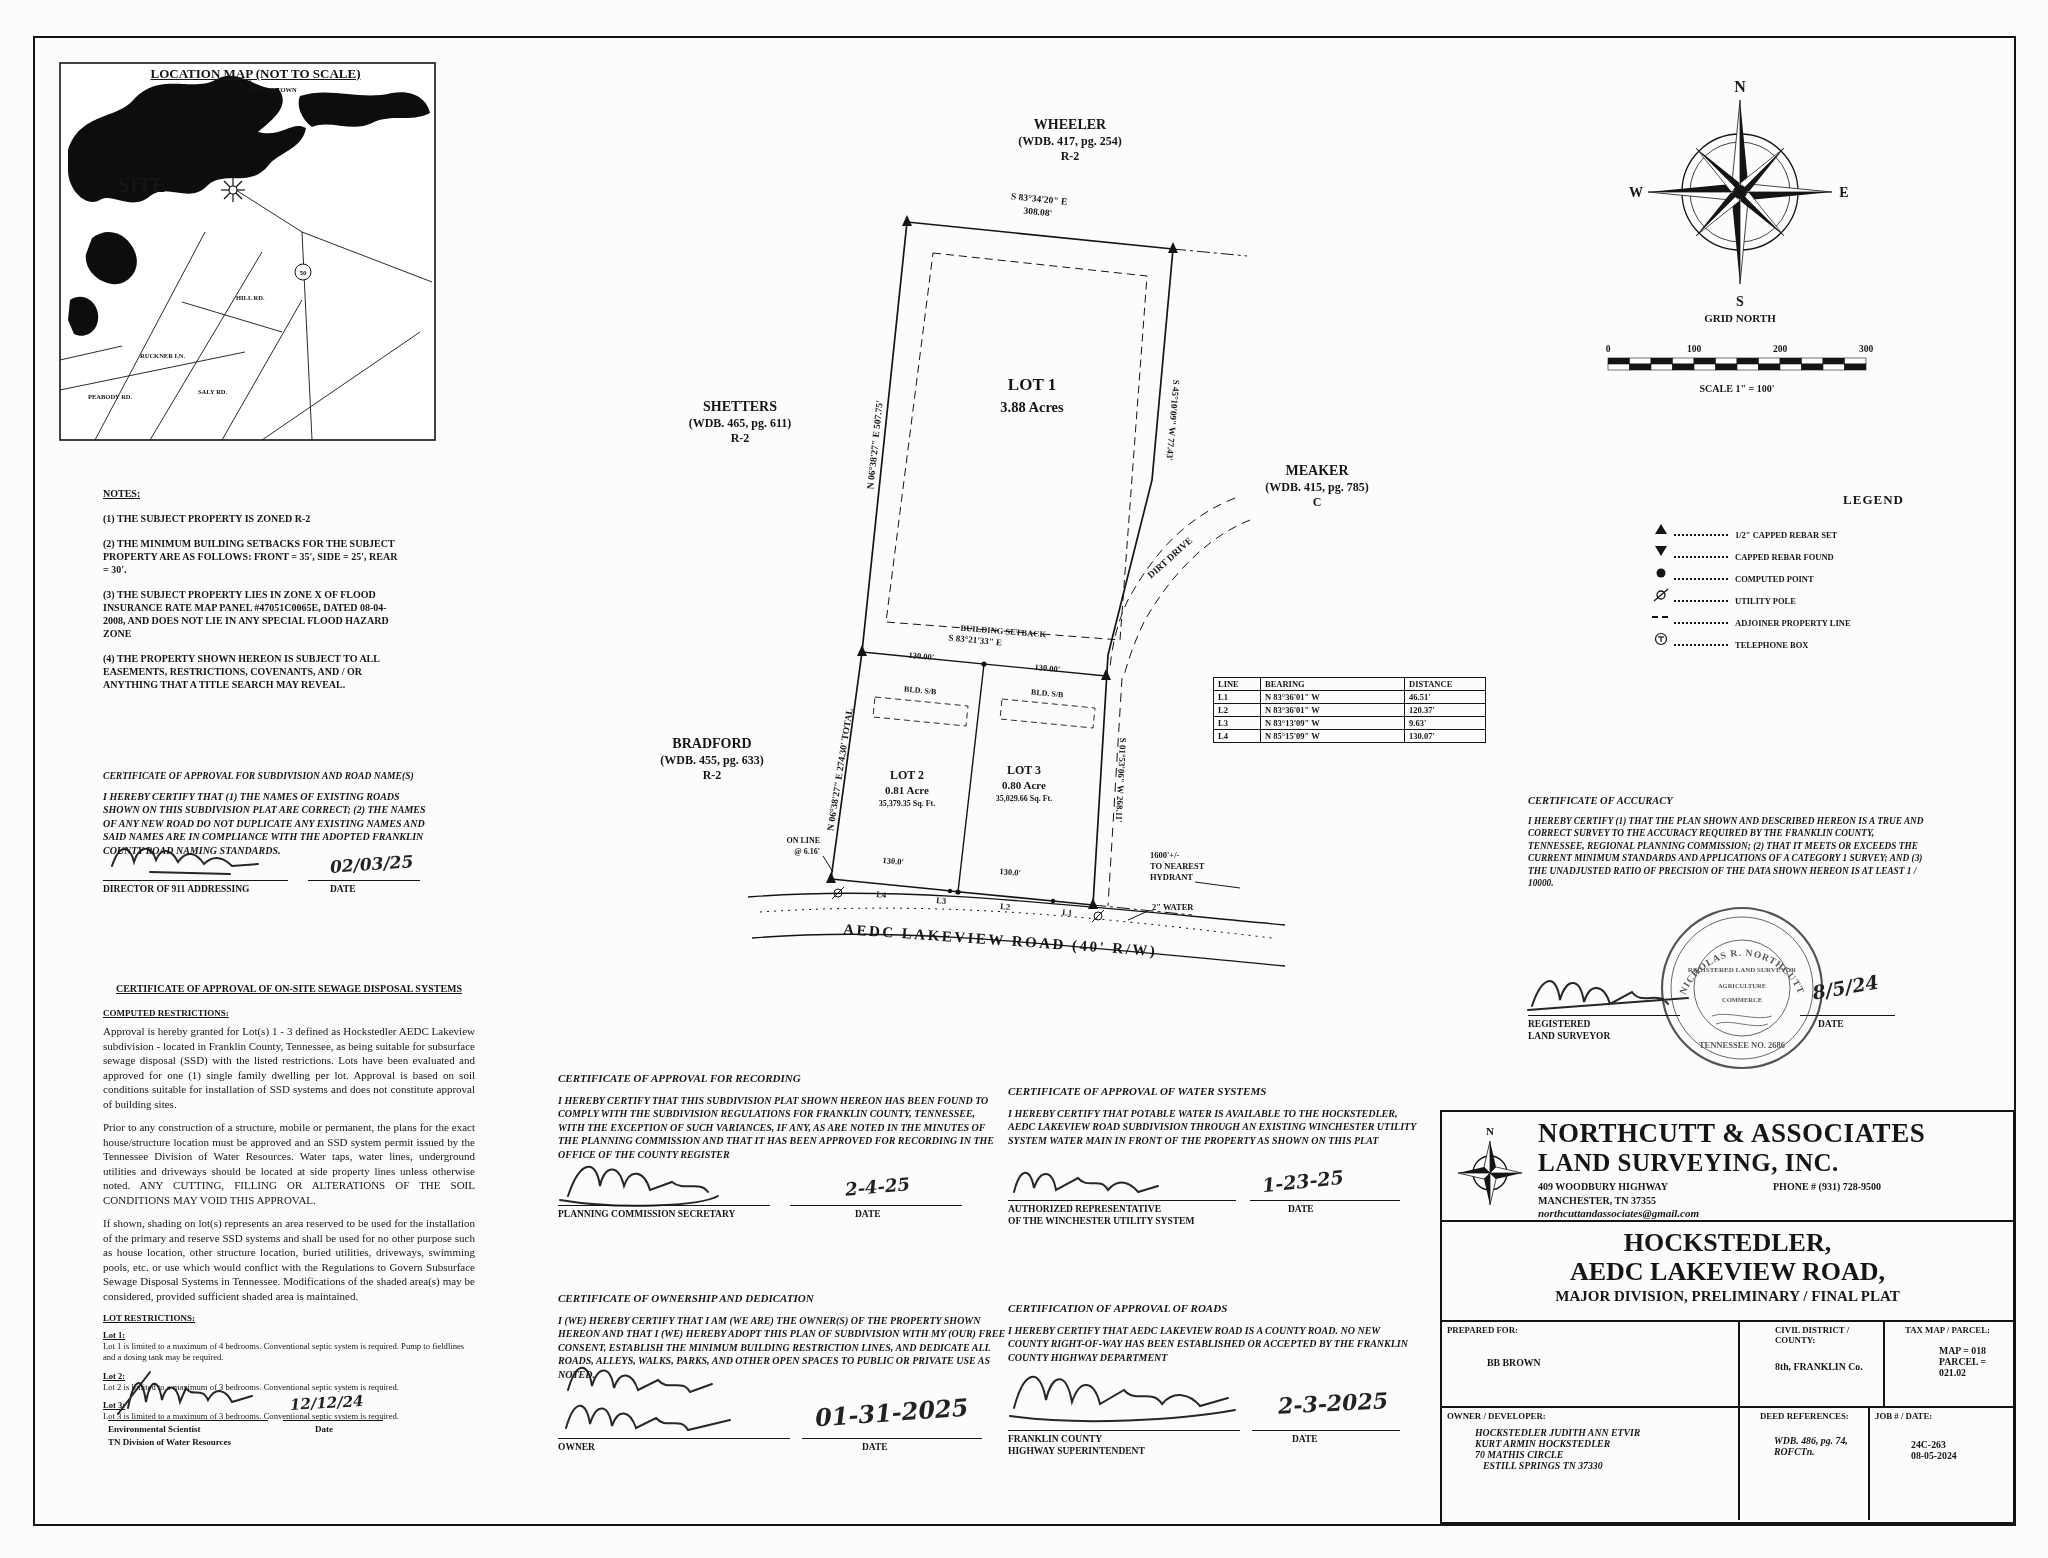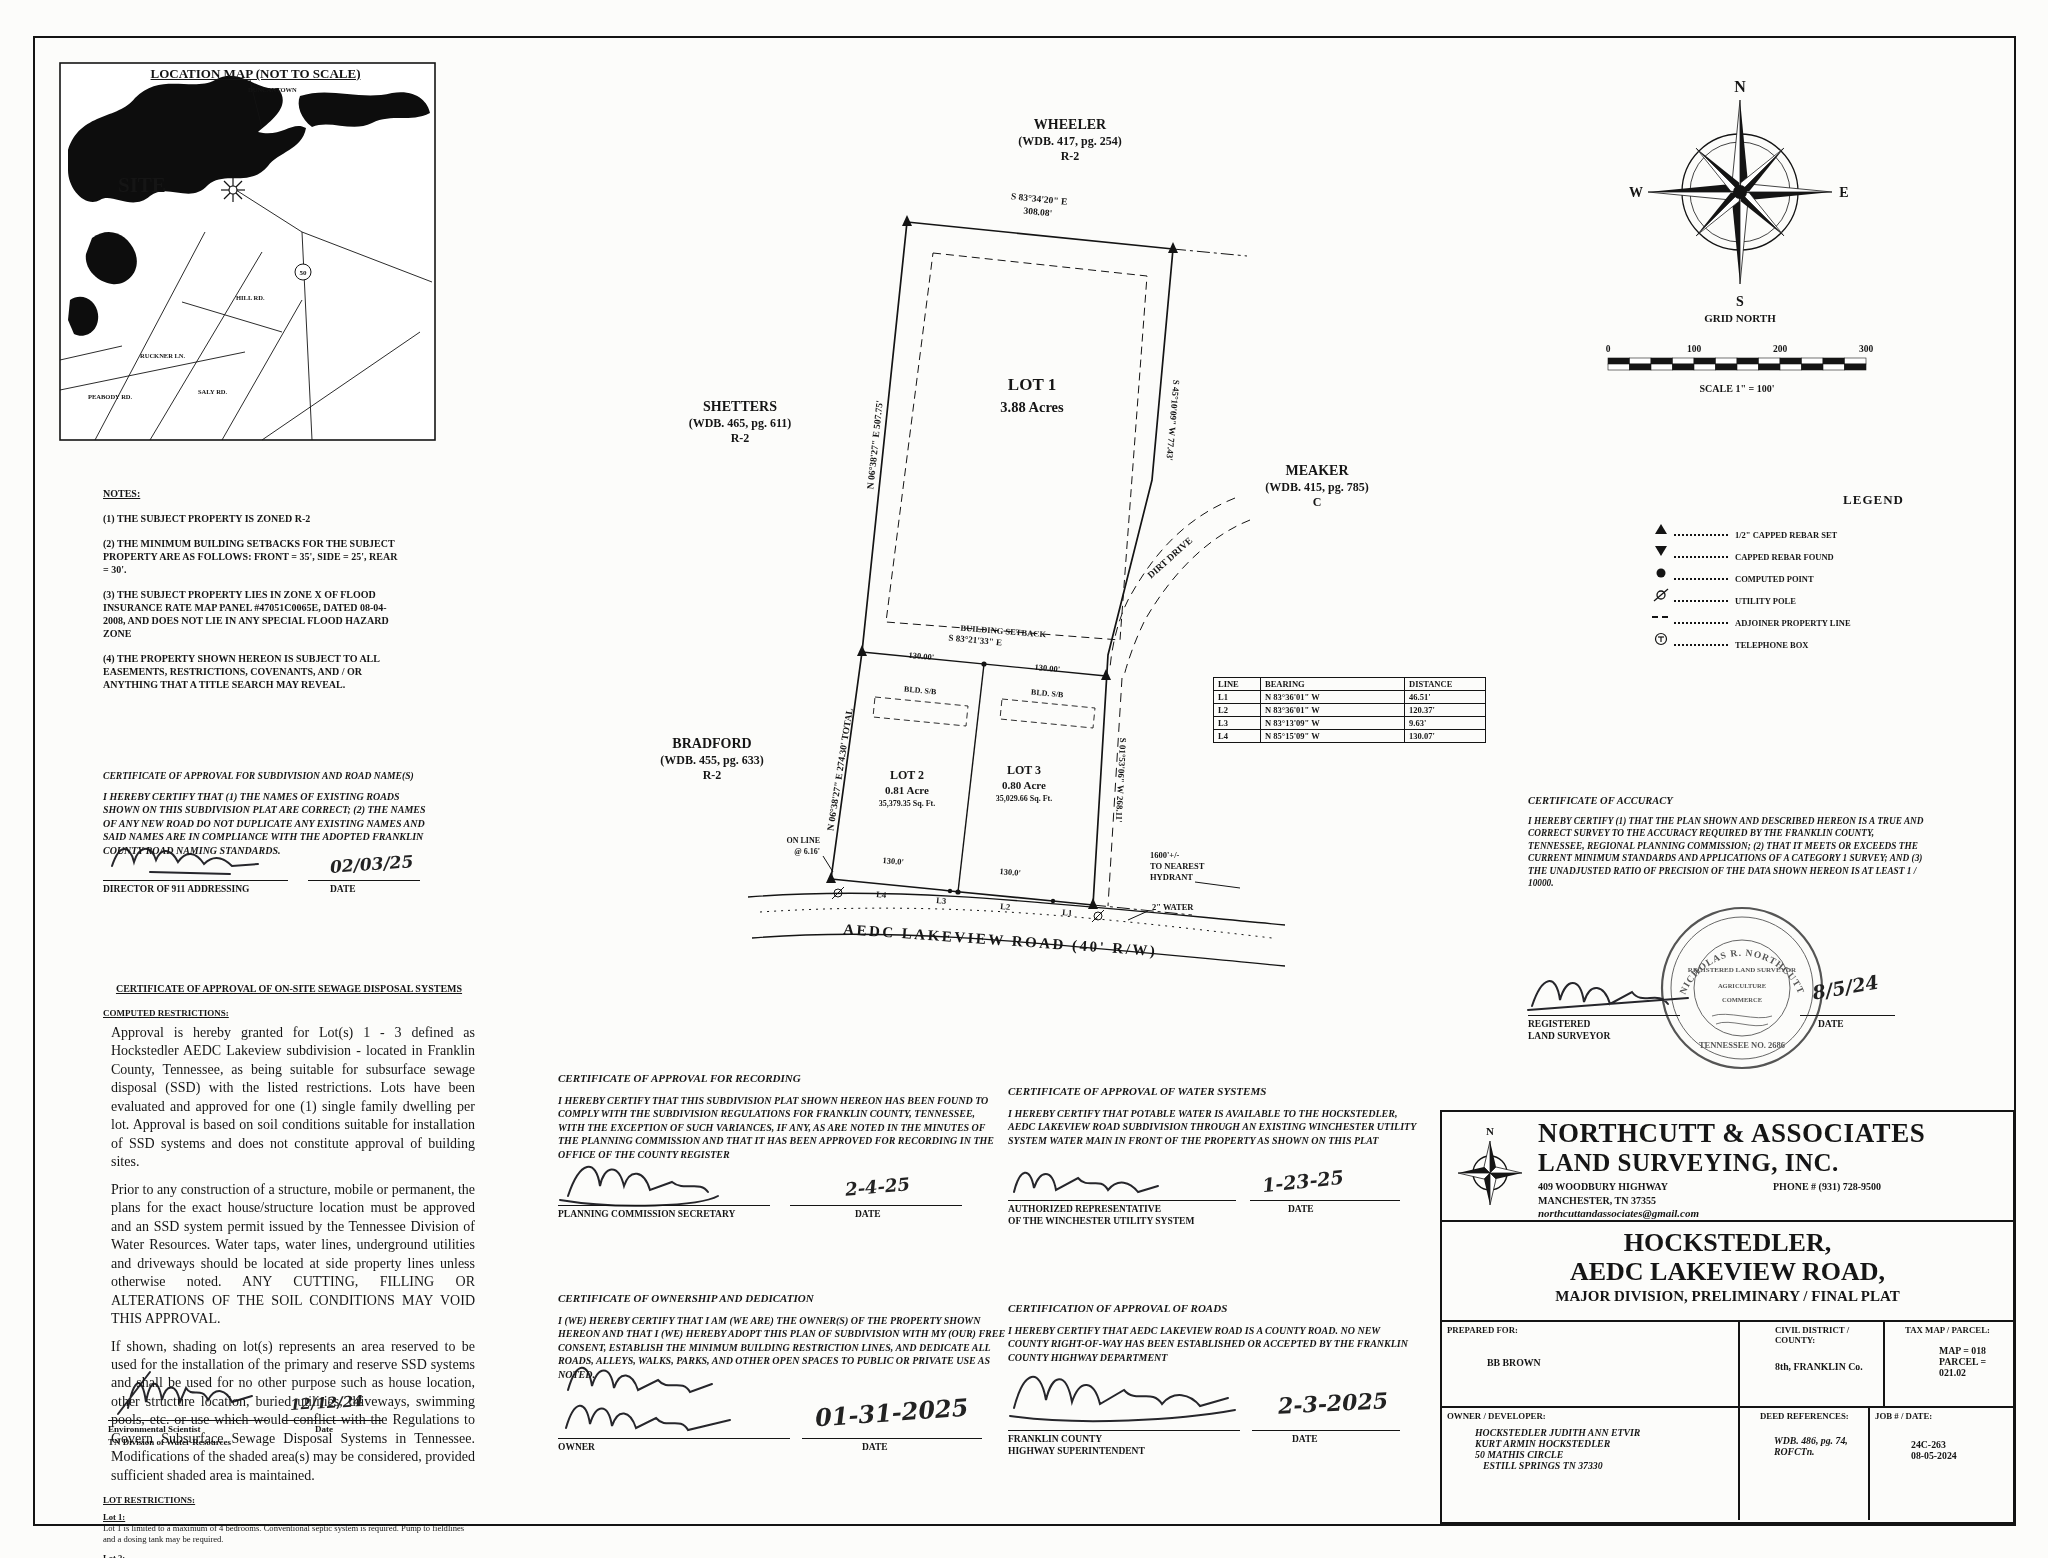--- a/index.html
+++ b/index.html
@@ -16,21 +16,21 @@
   .cert-h{font-weight:bold;font-style:italic;font-size:10.5px;margin:0 0 9px 0;}
   .cert-h2{font-weight:bold;font-style:italic;font-size:11px;margin:0 0 10px 0;}
   .cert-body{font-weight:bold;font-style:italic;font-size:10px;line-height:1.34;}
   .cert-body.sm{font-size:9.3px;}
   .sigline{position:absolute;border-top:1.5px solid #141414;height:0;}
   .siglabel{position:absolute;font-size:9.5px;font-weight:bold;white-space:nowrap;}
   .hand{position:absolute;font-family:"DejaVu Serif",serif;font-style:italic;font-weight:bold;color:#222;white-space:nowrap;}
   .sew{width:372px;}
   .sew .main-h{font-weight:bold;font-size:10px;text-decoration:underline;text-align:center;margin-bottom:14px;}
   .sew .sub-h{font-weight:bold;font-size:9px;text-decoration:underline;margin:10px 0 6px 0;}
-  .sew p{font-size:14px;line-height:1.32;text-align:justify;margin:0 0 9px 8px;}
+  .sew p{font-size:11px;line-height:1.32;text-align:justify;margin:0 0 9px 0;}
   .sew .lot-h{font-weight:bold;font-size:8.6px;text-decoration:underline;margin:7px 0 1px 0;}
   .sew .lot-t{font-size:8.6px;line-height:1.3;}
   .adj{text-align:center;font-weight:bold;line-height:1.25;}
   .adj .n{font-size:14px;}
   .adj .d{font-size:12px;}
   .ltable{border-collapse:collapse;font-size:8.5px;font-weight:bold;background:#fcfcfa;}
   .ltable td,.ltable th{border:1px solid #141414;padding:1px 4px;text-align:left;white-space:nowrap;}
   .legend-title{font-weight:bold;font-size:13px;text-align:right;letter-spacing:1px;}
   .lgrow{display:flex;align-items:flex-end;height:22px;}
   .lgicon{width:20px;display:inline-block;}
@@ -542,21 +542,21 @@
         <div class="lab">TAX MAP / PARCEL:</div>
         <div class="val" style="margin:10px 0 0 34px;">MAP = 018</div>
         <div class="val" style="margin-left:34px;">PARCEL = 021.02</div>
       </div>
     </div>
     <div class="secD">
       <div class="cell c1">
         <div class="lab">OWNER / DEVELOPER:</div>
         <div class="val vi" style="margin:6px 0 0 28px;">HOCKSTEDLER JUDITH ANN ETVIR</div>
         <div class="val vi" style="margin-left:28px;">KURT ARMIN HOCKSTEDLER</div>
-        <div class="val vi" style="margin-left:28px;">50 MATHIS CIRCLE</div>
+        <div class="val vi" style="margin-left:28px;">70 MATHIS CIRCLE</div>
         <div class="val vi" style="margin-left:36px;">ESTILL SPRINGS TN 37330</div>
       </div>
       <div class="cell c2">
         <div class="lab">DEED REFERENCES:</div>
         <div class="val vi" style="margin:14px 0 0 14px;">WDB. 486, pg. 74,</div>
         <div class="val vi" style="margin-left:14px;">ROFCTn.</div>
       </div>
       <div class="cell c3">
         <div class="lab">JOB # / DATE:</div>
         <div class="val" style="margin:18px 0 0 36px;">24C-263</div>

